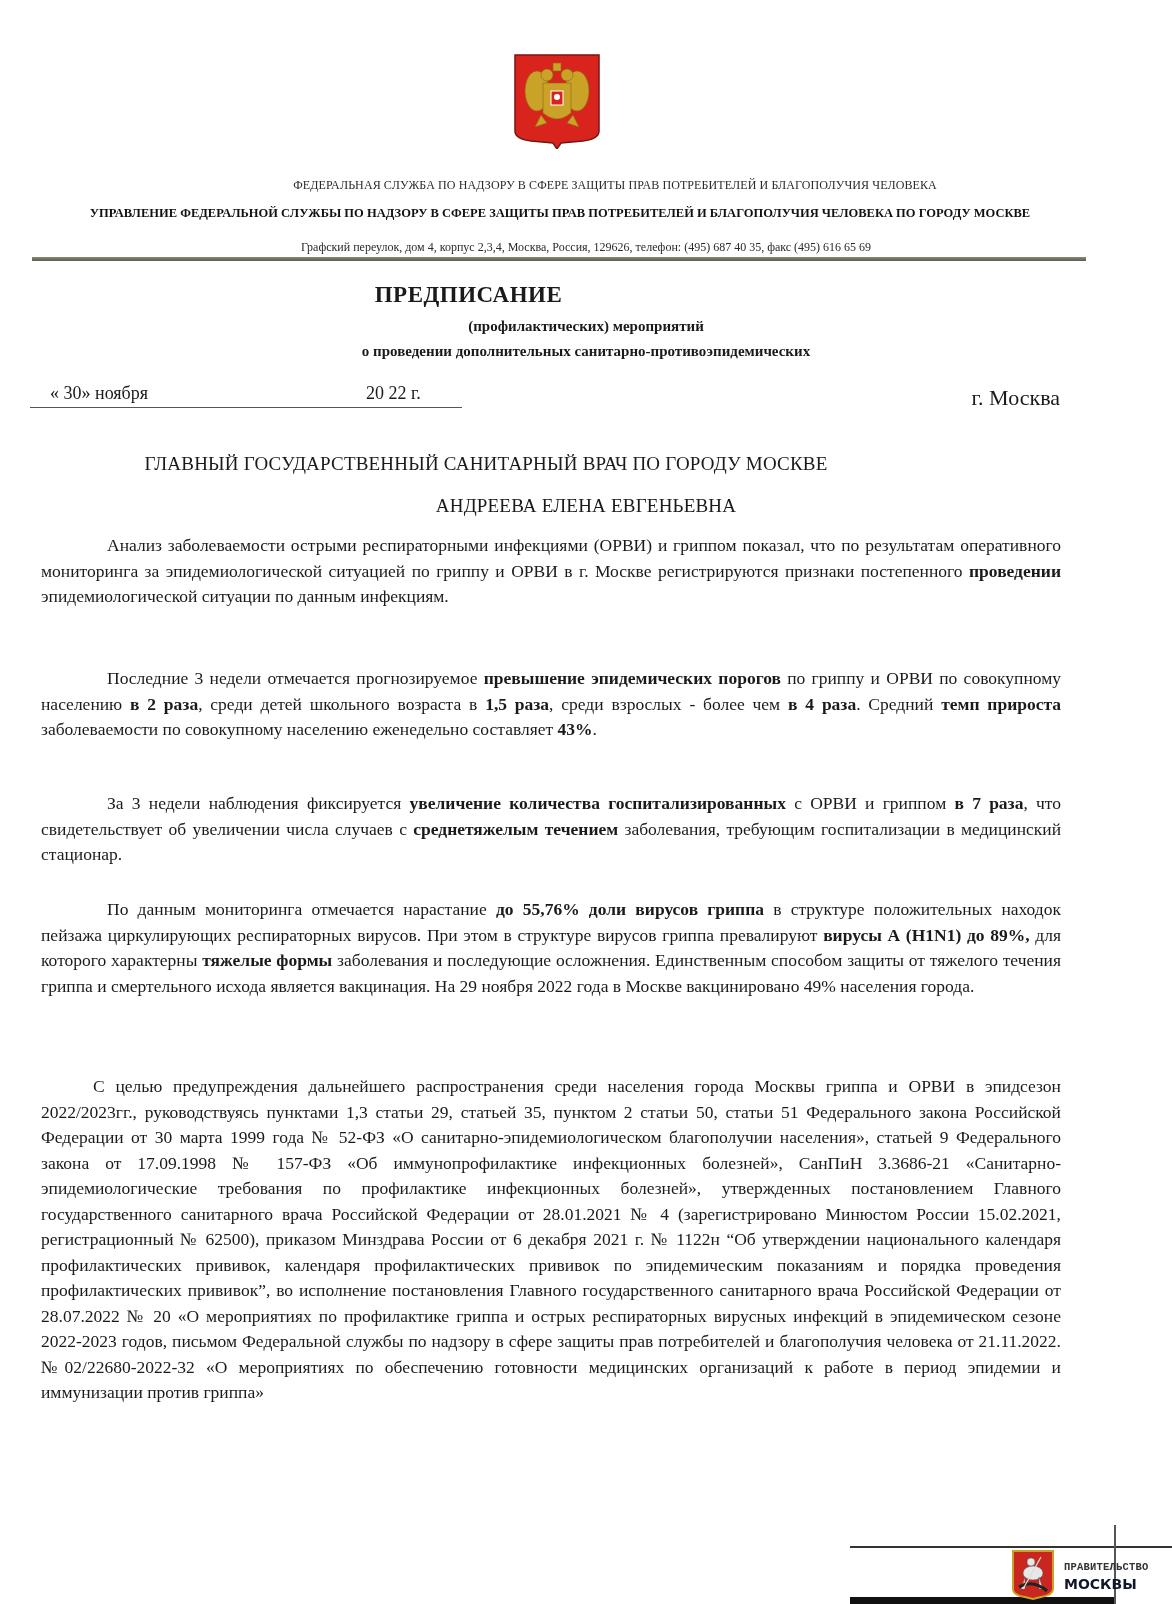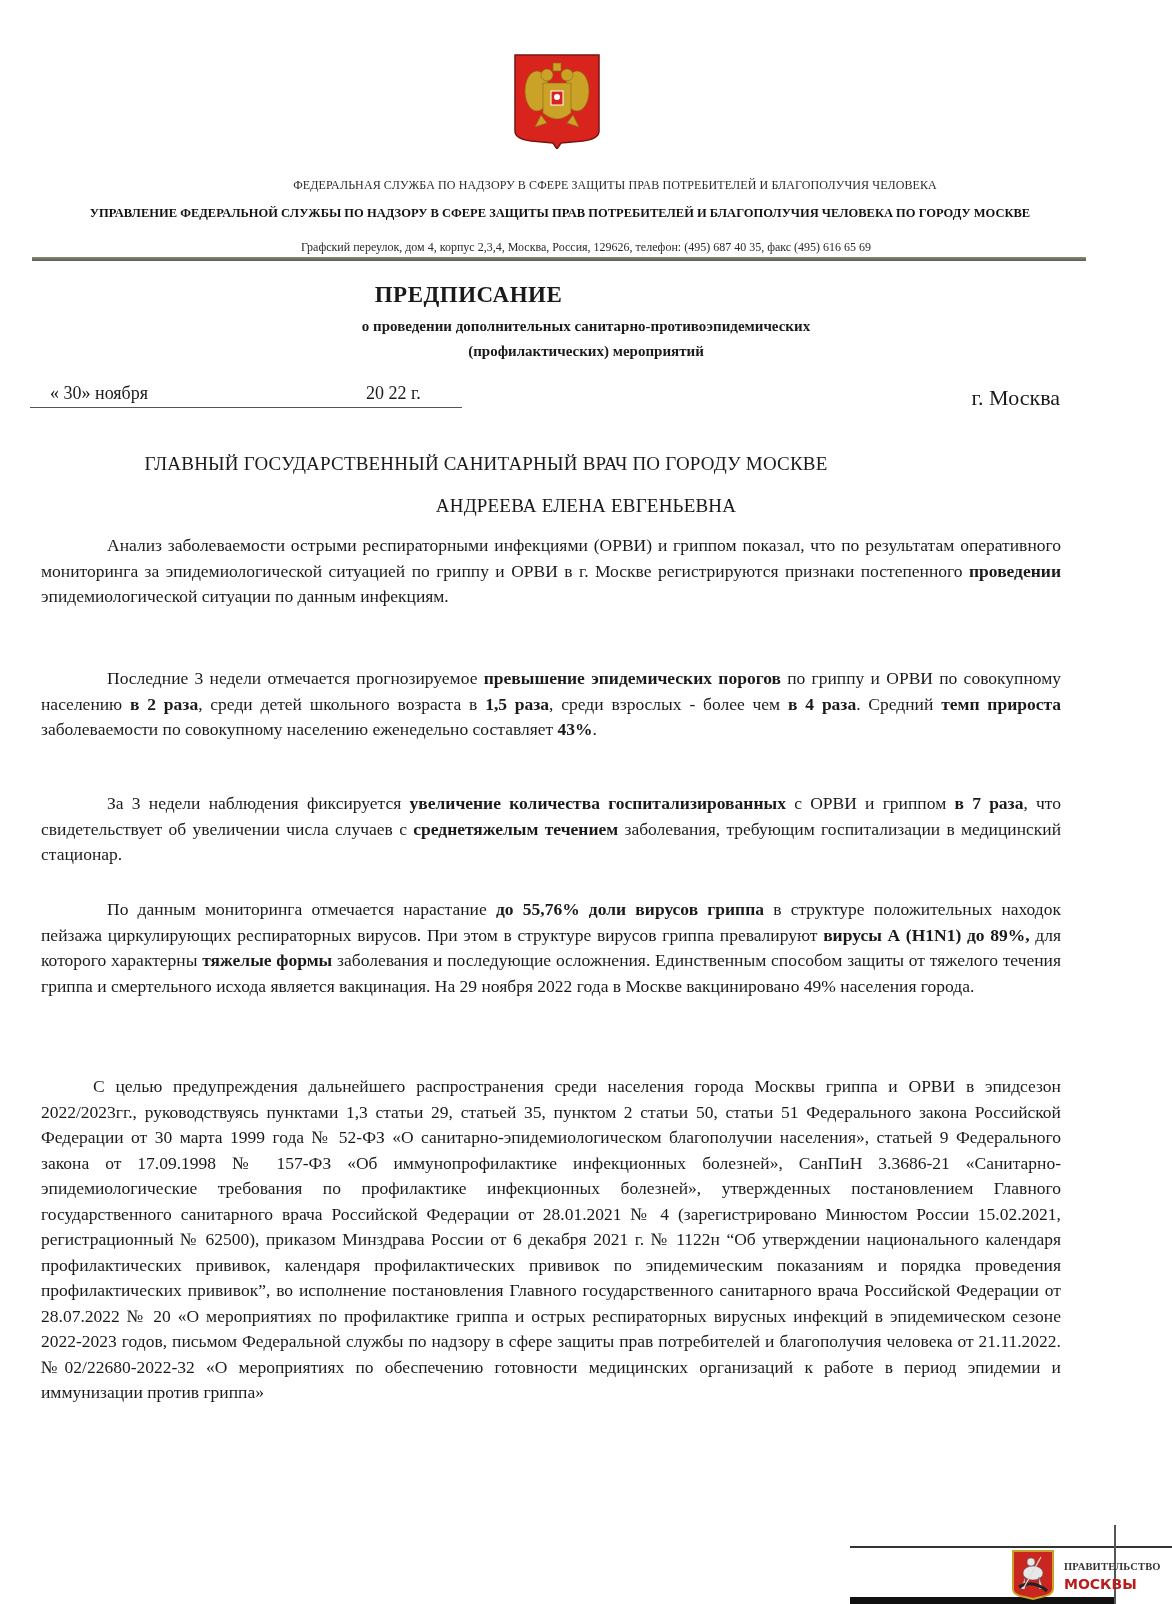--- a/index.html
+++ b/index.html
@@ -67,26 +67,26 @@
     .footer-vline {
       position: absolute; left: 1114px; top: 1525px; width: 1.5px; height: 79px; background: #555;
     }
     .footer-bar {
       position: absolute; left: 850px; top: 1597px; width: 264px; height: 7px; background: #111;
     }
     .moscow-emblem {
       position: absolute; left: 1011px; top: 1549px; width: 44px; height: 54px;
     }
     .gov-label-1 {
-      position: absolute; left: 1064px; top: 1561px; font-family: Liberation Serif, serif;
+      position: absolute; left: 1064px; top: 1561px; font-family: Liberation Mono, monospace;
       font-size: 10.5px; font-weight: bold; color: #333; letter-spacing: 0.2px;
     }
     .gov-label-2 {
       position: absolute; left: 1064px; top: 1576px; font-family: "DejaVu Sans", sans-serif;
-      font-size: 14px; font-weight: bold; color: #b91c1c;
+      font-size: 14px; font-weight: bold; color: #0f172a;
     }
   </style>
 </head>
 <body>
 
 <div class="emblem">
   <svg width="88" height="96" viewBox="0 0 88 96">
     <path d="M2 2 H86 V78 Q86 86 70 88 L48 90 L44 96 L40 90 L18 88 Q2 86 2 78 Z" fill="#d8241c" stroke="#7a1410" stroke-width="1.5"></path>
     <g fill="#c9a227" stroke="#8a6a10" stroke-width="0.6">
       <ellipse cx="24" cy="38" rx="12" ry="20"></ellipse>
@@ -103,22 +103,22 @@
   </svg>
 </div>
 
 <div class="agency agency-top">ФЕДЕРАЛЬНАЯ СЛУЖБА ПО НАДЗОРУ В СФЕРЕ ЗАЩИТЫ ПРАВ ПОТРЕБИТЕЛЕЙ И БЛАГОПОЛУЧИЯ ЧЕЛОВЕКА</div>
 <div class="agency agency-main">УПРАВЛЕНИЕ ФЕДЕРАЛЬНОЙ СЛУЖБЫ ПО НАДЗОРУ В СФЕРЕ ЗАЩИТЫ ПРАВ ПОТРЕБИТЕЛЕЙ И БЛАГОПОЛУЧИЯ ЧЕЛОВЕКА ПО ГОРОДУ МОСКВЕ</div>
 <div class="agency agency-address">Графский переулок, дом 4, корпус 2,3,4, Москва, Россия, 129626, телефон: (495) 687 40 35, факс (495) 616 65 69</div>
 <div class="header-rule"></div>
 
 <div class="doc-title">ПРЕДПИСАНИЕ</div>
 <div class="doc-subtitle">
+  <div>(профилактических) мероприятий</div>
   <div>о проведении дополнительных санитарно-противоэпидемических</div>
-  <div>(профилактических) мероприятий</div>
 </div>
 
 <div class="date-line">
   <span class="date-day">« 30» ноября</span>
   <span class="date-year">20 22 г.</span>
 </div>
 <div class="city">г. Москва</div>
 
 <div class="official-title">ГЛАВНЫЙ ГОСУДАРСТВЕННЫЙ САНИТАРНЫЙ ВРАЧ ПО ГОРОДУ МОСКВЕ</div>
 <div class="official-name">АНДРЕЕВА ЕЛЕНА ЕВГЕНЬЕВНА</div>

